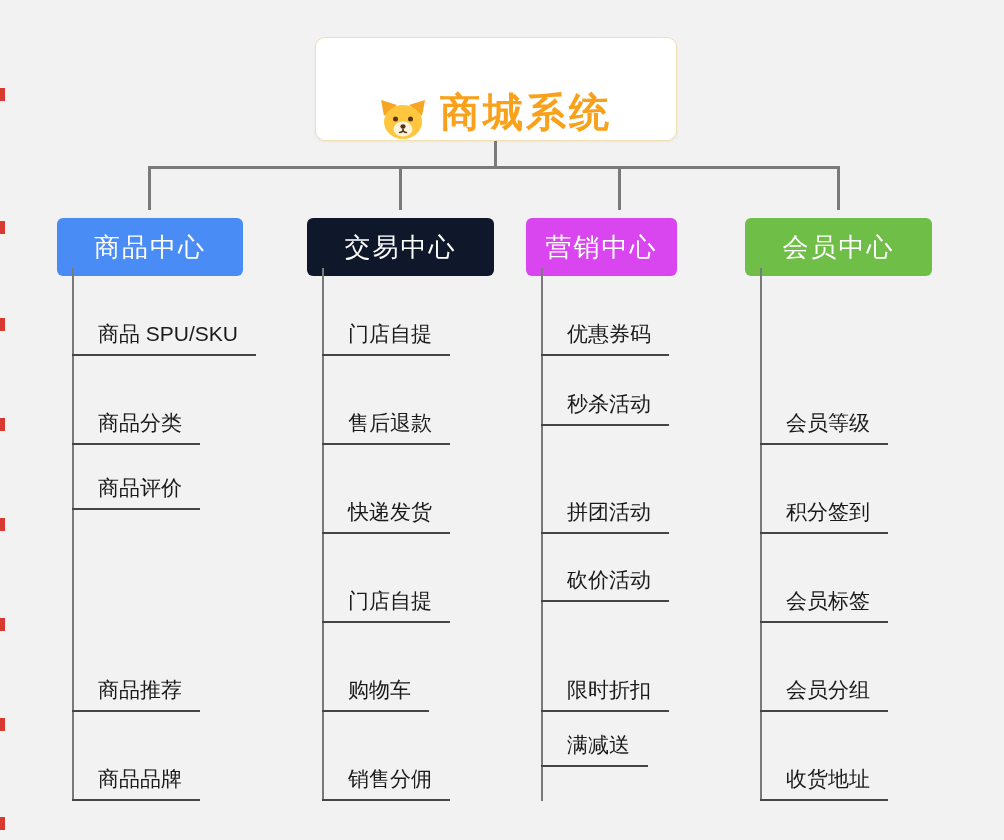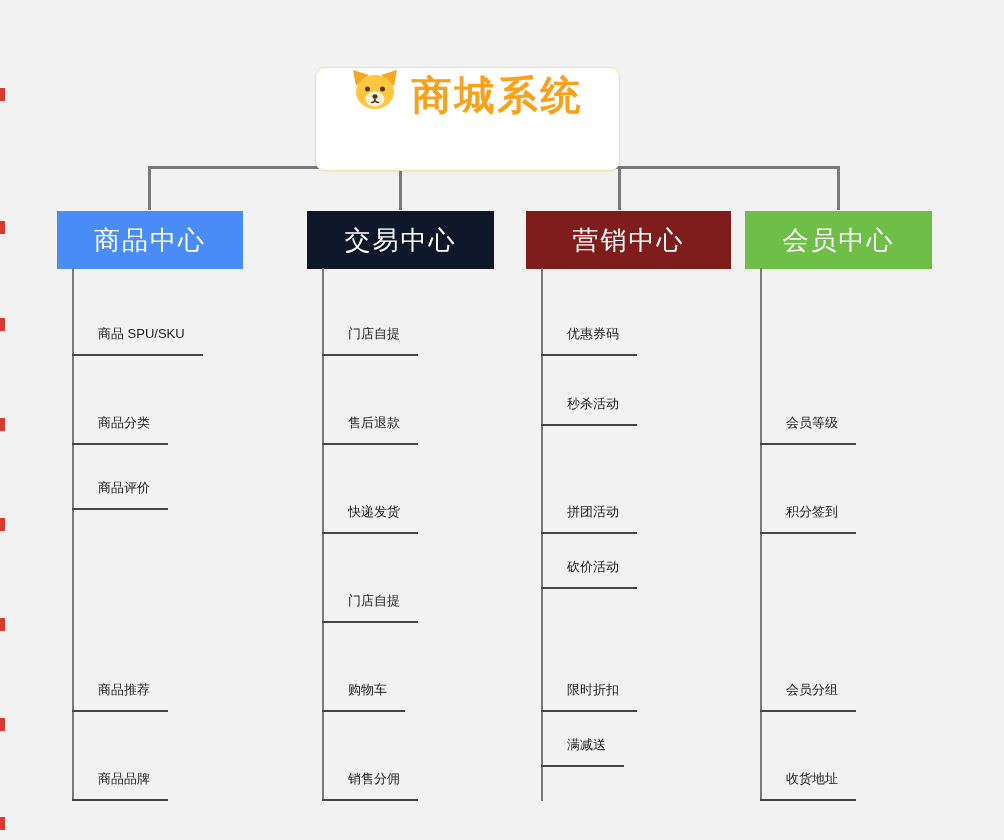--- a/index.html
+++ b/index.html
@@ -14,55 +14,54 @@
   }
 
   .line {
     position: absolute;
     background: var(--connector, #7A7A7A);
   }
 
   .root {
     position: absolute;
     left: 315px; top: 37px;
-    width: 305px; height: 104px;
+    width: 362px; height: 104px;
     background: var(--root-bg, #fff);
     border: 1px solid var(--root-border, #F2DFB2);
     border-radius: 10px;
     box-sizing: border-box;
-    display: flex; align-items: flex-start; justify-content: center;
+    display: flex; align-items: flex-end; justify-content: center;
     gap: 14px;
     box-shadow: 0 1px 3px rgba(0,0,0,0.05);
-    margin-top: 30px;
   }
   .root-title {
     font-size: 40px;
     font-weight: bold;
     letter-spacing: 3px;
     color: var(--root-text, #F9A11B);
     white-space: nowrap;
   }
   .dog { display: inline-flex; }
 
   .branch {
     position: absolute;
-    top: 211px; height: 58px;
-    border-radius: 0;
+    top: 218px; height: 58px;
+    border-radius: 6px;
     display: flex; align-items: center; justify-content: center;
     color: var(--branch-text, #fff);
     font-size: 26px;
     letter-spacing: 2px;
     box-sizing: border-box;
   }
 
   .vline { width: 2px; }
 
   .child {
     position: absolute;
-    font-size: 13px;
+    font-size: 21px;
     line-height: 28px;
     color: var(--child-text, #1A1A1A);
     padding: 0 18px 6px 26px;
     border-bottom: 2px solid var(--underline, #454545);
     white-space: nowrap;
   }
 
   .marker {
     position: absolute;
     left: 0; width: 5px; height: 13px;
@@ -96,21 +95,21 @@
     </span>
     <span class="root-title">商城系统</span>
   </div>
 
   <div class="branch" style="left: 57px; width: 186px; background-color: rgb(74, 140, 246);">
     <span>商品中心</span>
   </div>
   <div class="branch" style="left: 307px; width: 187px; background-color: #0f172a;">
     <span>交易中心</span>
   </div>
-  <div class="branch" style="left: 526px; width: 205px; background-color: #7f1d1d;">
+  <div class="branch" style="left: 526px; width: 151px; background-color: #d946ef;">
     <span>营销中心</span>
   </div>
   <div class="branch" style="left: 745px; width: 187px; background-color: rgb(111, 190, 71); justify-content: center;">
     <span>会员中心</span>
   </div>
 
   <div class="line vline" style="left:72px;top:268px;height:533px"></div>
   <div class="line vline" style="left:322px;top:268px;height:533px"></div>
   <div class="line vline" style="left:541px;top:268px;height:533px"></div>
   <div class="line vline" style="left:760px;top:268px;height:533px"></div>
@@ -124,26 +123,27 @@
   <div class="child" style="left:322px;top:320px">门店自提</div>
   <div class="child" style="left:322px;top:409px">售后退款</div>
   <div class="child" style="left:322px;top:498px">快递发货</div>
   <div class="child" style="left:322px;top:587px">门店自提</div>
   <div class="child" style="left:322px;top:676px">购物车</div>
   <div class="child" style="left:322px;top:765px">销售分佣</div>
 
   <div class="child" style="left:541px;top:320px">优惠券码</div>
   <div class="child" style="left:541px;top:390px">秒杀活动</div>
   <div class="child" style="left:541px;top:498px">拼团活动</div>
-  <div class="child" style="left:541px;top:553px">砍价活动</div>
+  <div class="child" style="left:541px;top:566px">砍价活动</div>
   <div class="child" style="left:541px;top:676px">限时折扣</div>
   <div class="child" style="left:541px;top:731px">满减送</div>
 
   <div class="child" style="left:760px;top:409px">会员等级</div>
   <div class="child" style="left:760px;top:498px">积分签到</div>
+  <div class="child" style="left:760px;top:587px">会员标签</div>
   <div class="child" style="left:760px;top:676px">会员分组</div>
   <div class="child" style="left:760px;top:765px">收货地址</div>
 
   <div class="marker" style="top:88px"></div>
   <div class="marker" style="top:221px"></div>
   <div class="marker" style="top:318px"></div>
   <div class="marker" style="top:418px"></div>
   <div class="marker" style="top:518px"></div>
   <div class="marker" style="top:618px"></div>
   <div class="marker" style="top:718px"></div>

